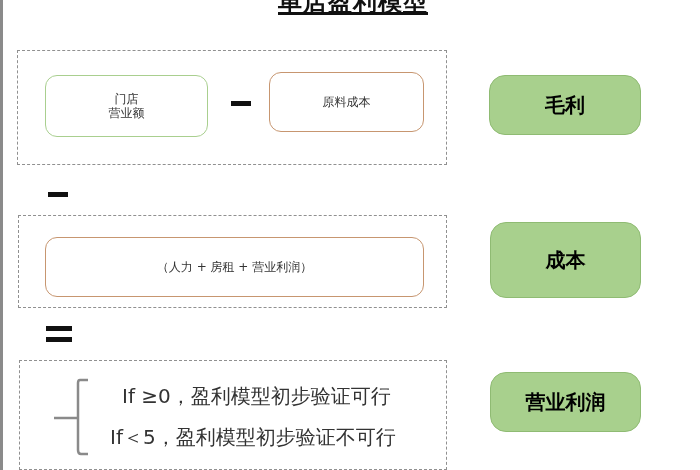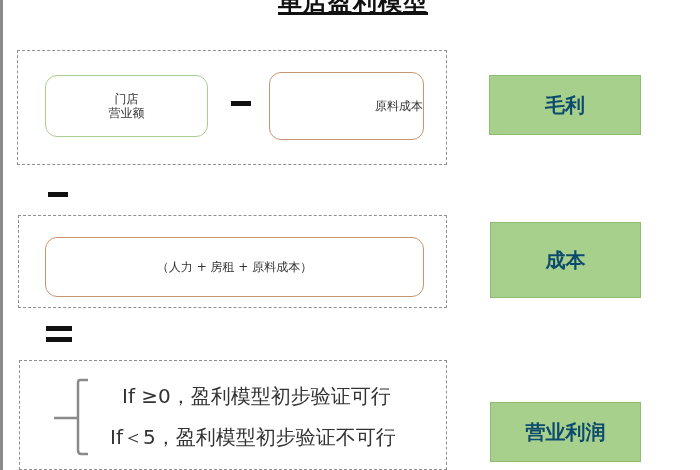--- a/index.html
+++ b/index.html
@@ -18,64 +18,64 @@
   }
   .dash-box { position: absolute; border: 1.5px dashed #909090; box-sizing: border-box; }
   .pill {
     position: absolute; box-sizing: border-box; border-radius: 12px; background: #fff;
     display: flex; align-items: center; justify-content: center; text-align: center;
     font-size: 12px; color: #333; line-height: 1.2;
   }
   .pill.green-outline { border: 1.5px solid #a9cf8f; }
   .pill.orange-outline { border: 1.5px solid #c79670; }
   .result {
-    position: absolute; box-sizing: border-box; border-radius: 0;
+    position: absolute; box-sizing: border-box; border-radius: 16px;
     background: #a8d08d; border: 1.5px solid #8fbb73;
     display: flex; align-items: center; justify-content: center;
-    font-size: 20px; font-weight: bold; color: #0c4a6e;
+    font-size: 20px; font-weight: bold; color: #000000;
   }
   .minus-bar { position: absolute; height: 5px; background: #111; }
   .brace { position: absolute; }
   .cond { position: absolute; font-size: 20px; color: #333; white-space: nowrap; }
 </style>
 </head>
 <body>
 
 <div class="left-rule"></div>
 
 <div class="title">单店盈利模型</div>
 
 <div class="dash-box" style="left:17px; top:50px; width:430px; height:115px;"></div>
 <div class="pill green-outline" style="left:45px; top:75px; width:163px; height:62px; flex-direction:column;">
   <span>门店</span>
   <span>营业额</span>
 </div>
 <div class="minus-bar" style="left:231px; top:101px; width:20px;"></div>
-<div class="pill orange-outline" style="left:269px; top:72px; width:155px; height:68px;justify-content:flex-end;">
+<div class="pill orange-outline" style="left:269px; top:72px; width:155px; height:60px;">
   <span>原料成本</span>
 </div>
 <div class="result" style="left:489px; top:75px; width:152px; height:60px;">
   <span>毛利</span>
 </div>
 
 <div class="minus-bar" style="left:48px; top:192px; width:20px;"></div>
 
 <div class="dash-box" style="left:18px; top:215px; width:429px; height:93px;"></div>
 <div class="pill orange-outline" style="left:45px; top:237px; width:379px; height:60px;">
-  <span>（人力 + 房租 + 原料成本）</span>
+  <span>（人力 + 房租 + 营业利润）</span>
 </div>
 <div class="result" style="left:490px; top:222px; width:151px; height:76px;">
   <span>成本</span>
 </div>
 
 <div class="minus-bar" style="left:46px; top:326px; width:26px;"></div>
 <div class="minus-bar" style="left:46px; top:337px; width:26px;"></div>
 
 <div class="dash-box" style="left:19px; top:360px; width:428px; height:110px;"></div>
 <svg class="brace" style="left:52px; top:378px;" width="40" height="80" viewBox="0 0 40 80">
   <path d="M36 2 H28 Q26 2 26 5 V72 Q26 76 29 76 H36" fill="none" stroke="#8a8a8a" stroke-width="2.5"></path>
   <path d="M2 40 H26" fill="none" stroke="#8a8a8a" stroke-width="2.5"></path>
 </svg>
 <div class="cond" style="left:110px; top:383px;margin-left:12px;">If ≥0，盈利模型初步验证可行</div>
 <div class="cond" style="left:110px; top:424px;">If＜5，盈利模型初步验证不可行</div>
-<div class="result" style="left:490px; top:402px; width:151px; height:60px;">
+<div class="result" style="left:490px; top:372px; width:151px; height:60px;">
   <span>营业利润</span>
 </div>
 
 </body></html>

